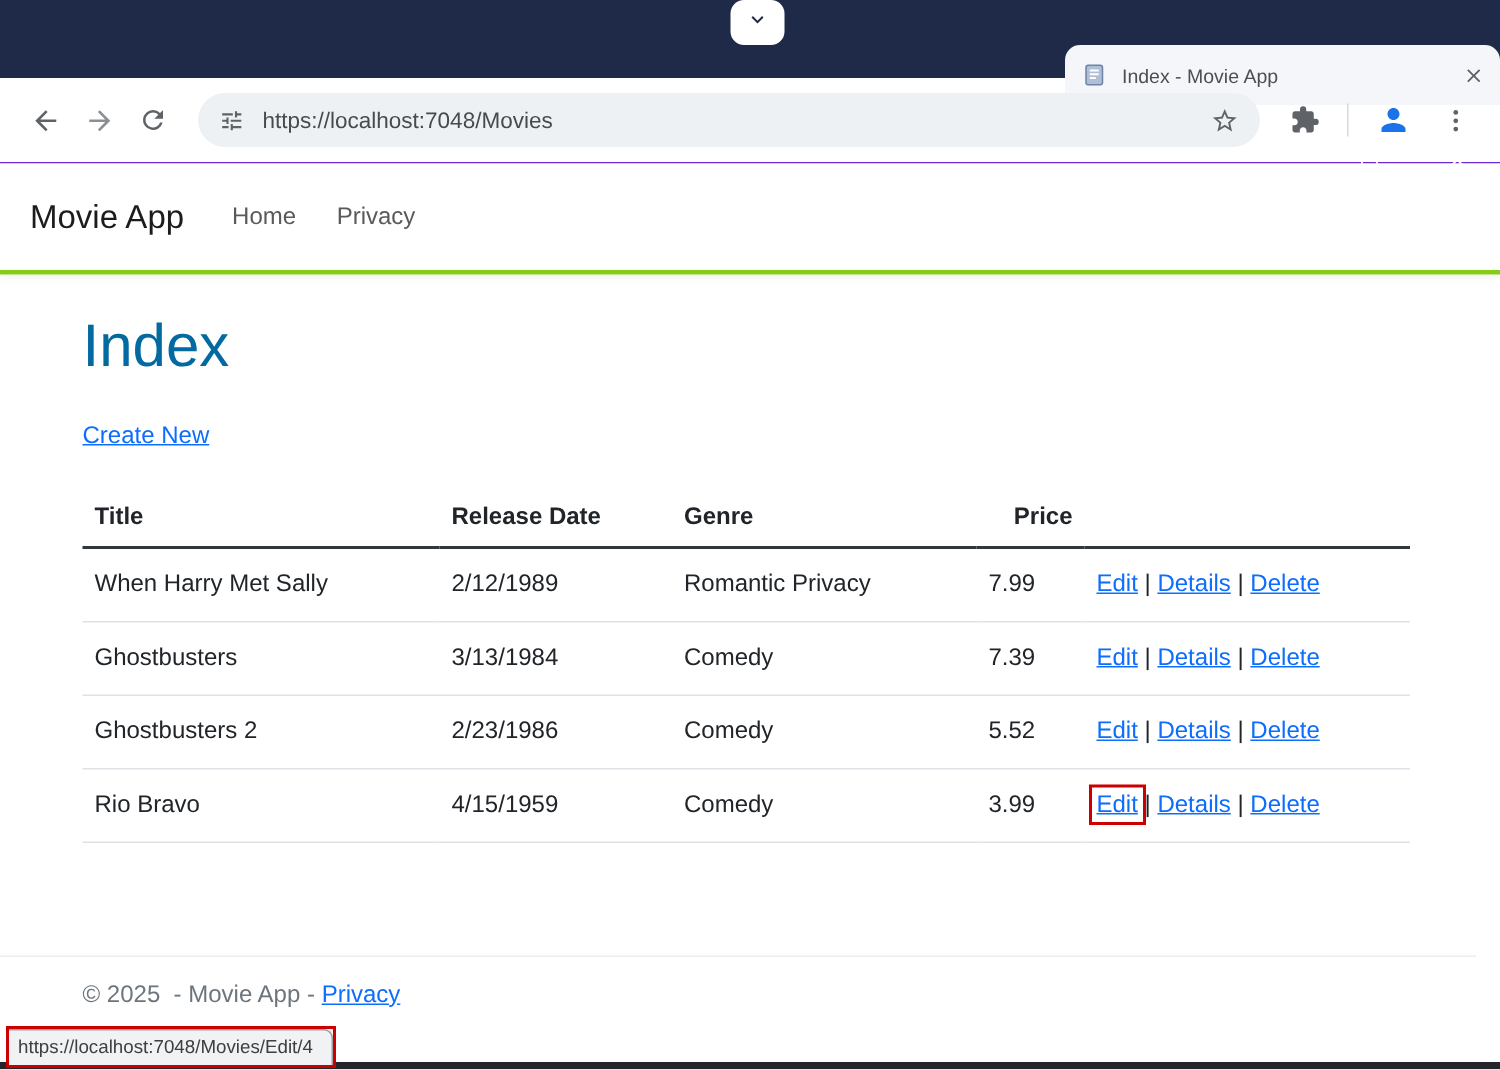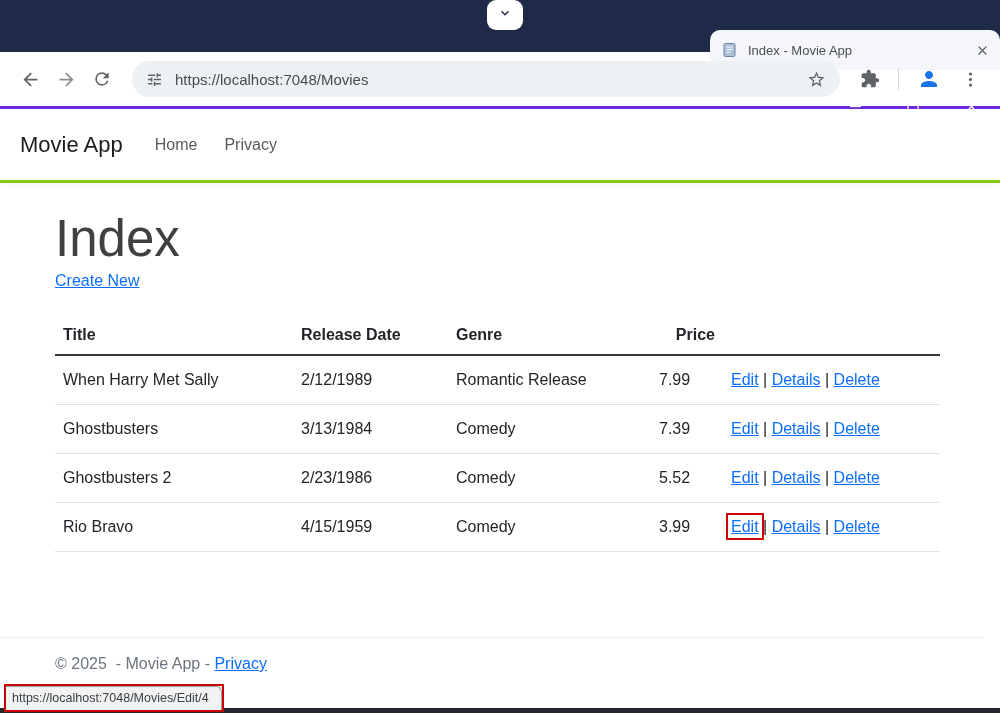--- a/index.html
+++ b/index.html
@@ -66,21 +66,21 @@
   }
   .caption-btn {
     width: 58px; height: 100%;
     display: flex; align-items: center; justify-content: center;
   }
 
   
   .toolbar {
     height: 57px;
     background: #ffffff;
-    border-bottom: 3px solid #6d28d9;
+    border-bottom: 1px solid #6d28d9;
     display: flex; align-items: center;
     padding: 0 12px;
     justify-content: center;
   }
   .nav-btn {
     width: 36px; height: 36px;
     display: flex; align-items: center; justify-content: center;
     color: #5f6368;
     flex: 0 0 auto;
   }
@@ -118,24 +118,24 @@
     box-shadow: 0 3px 5px rgba(0,0,0,0.045);
     display: flex; align-items: center;
     padding: 0 20px;
   }
   .brand { font-size: 22px; color: #1c1c1c; text-decoration: none; margin-right: 32px; }
   .site-link { font-size: 16px; color: #5a5a5a; text-decoration: none; margin-right: 27px; }
 
   
   main { padding: 0 55px; }
   h1.page-heading {
-    margin: 26px 0 4px 0;
-    font-size: 51px;
+    margin: 26px 0 28px 0;
+    font-size: 40px;
     font-weight: 500;
-    color: #404040;
+    color: #0369a1;
   }
   a.create-link {
     color: var(--link, #0d6efd);
     font-size: 16px;
     text-decoration: underline;
   }
   table.movies {
     margin-top: 26px;
     width: 885px;
     border-collapse: collapse;
@@ -321,21 +321,21 @@
           <th>Release Date</th>
           <th>Genre</th>
           <th>Price</th>
           <th></th>
         </tr>
       </thead>
       <tbody>
           <tr>
             <td>When Harry Met Sally</td>
             <td>2/12/1989</td>
-            <td>Romantic Release</td>
+            <td>Romantic Privacy</td>
             <td>7.99</td>
             <td><a href="#" class="action-link">Edit</a><span class="sep"> | </span><a href="#" class="action-link">Details</a><span class="sep"> | </span><a href="#" class="action-link">Delete</a></td>
           </tr>
           <tr>
             <td>Ghostbusters</td>
             <td>3/13/1984</td>
             <td>Comedy</td>
             <td>7.39</td>
             <td><a href="#" class="action-link">Edit</a><span class="sep"> | </span><a href="#" class="action-link">Details</a><span class="sep"> | </span><a href="#" class="action-link">Delete</a></td>
           </tr>

